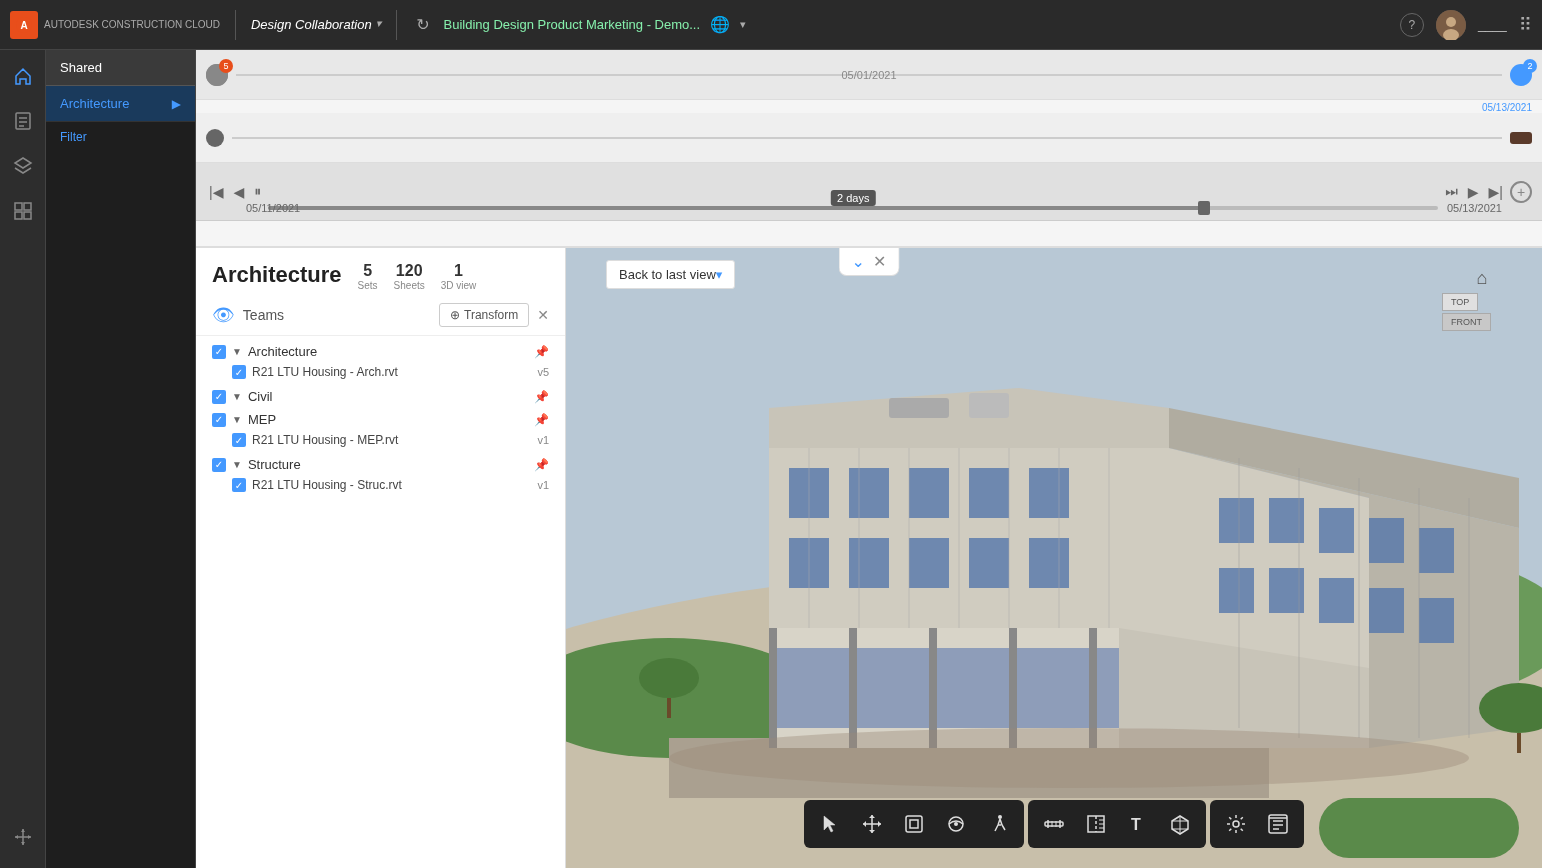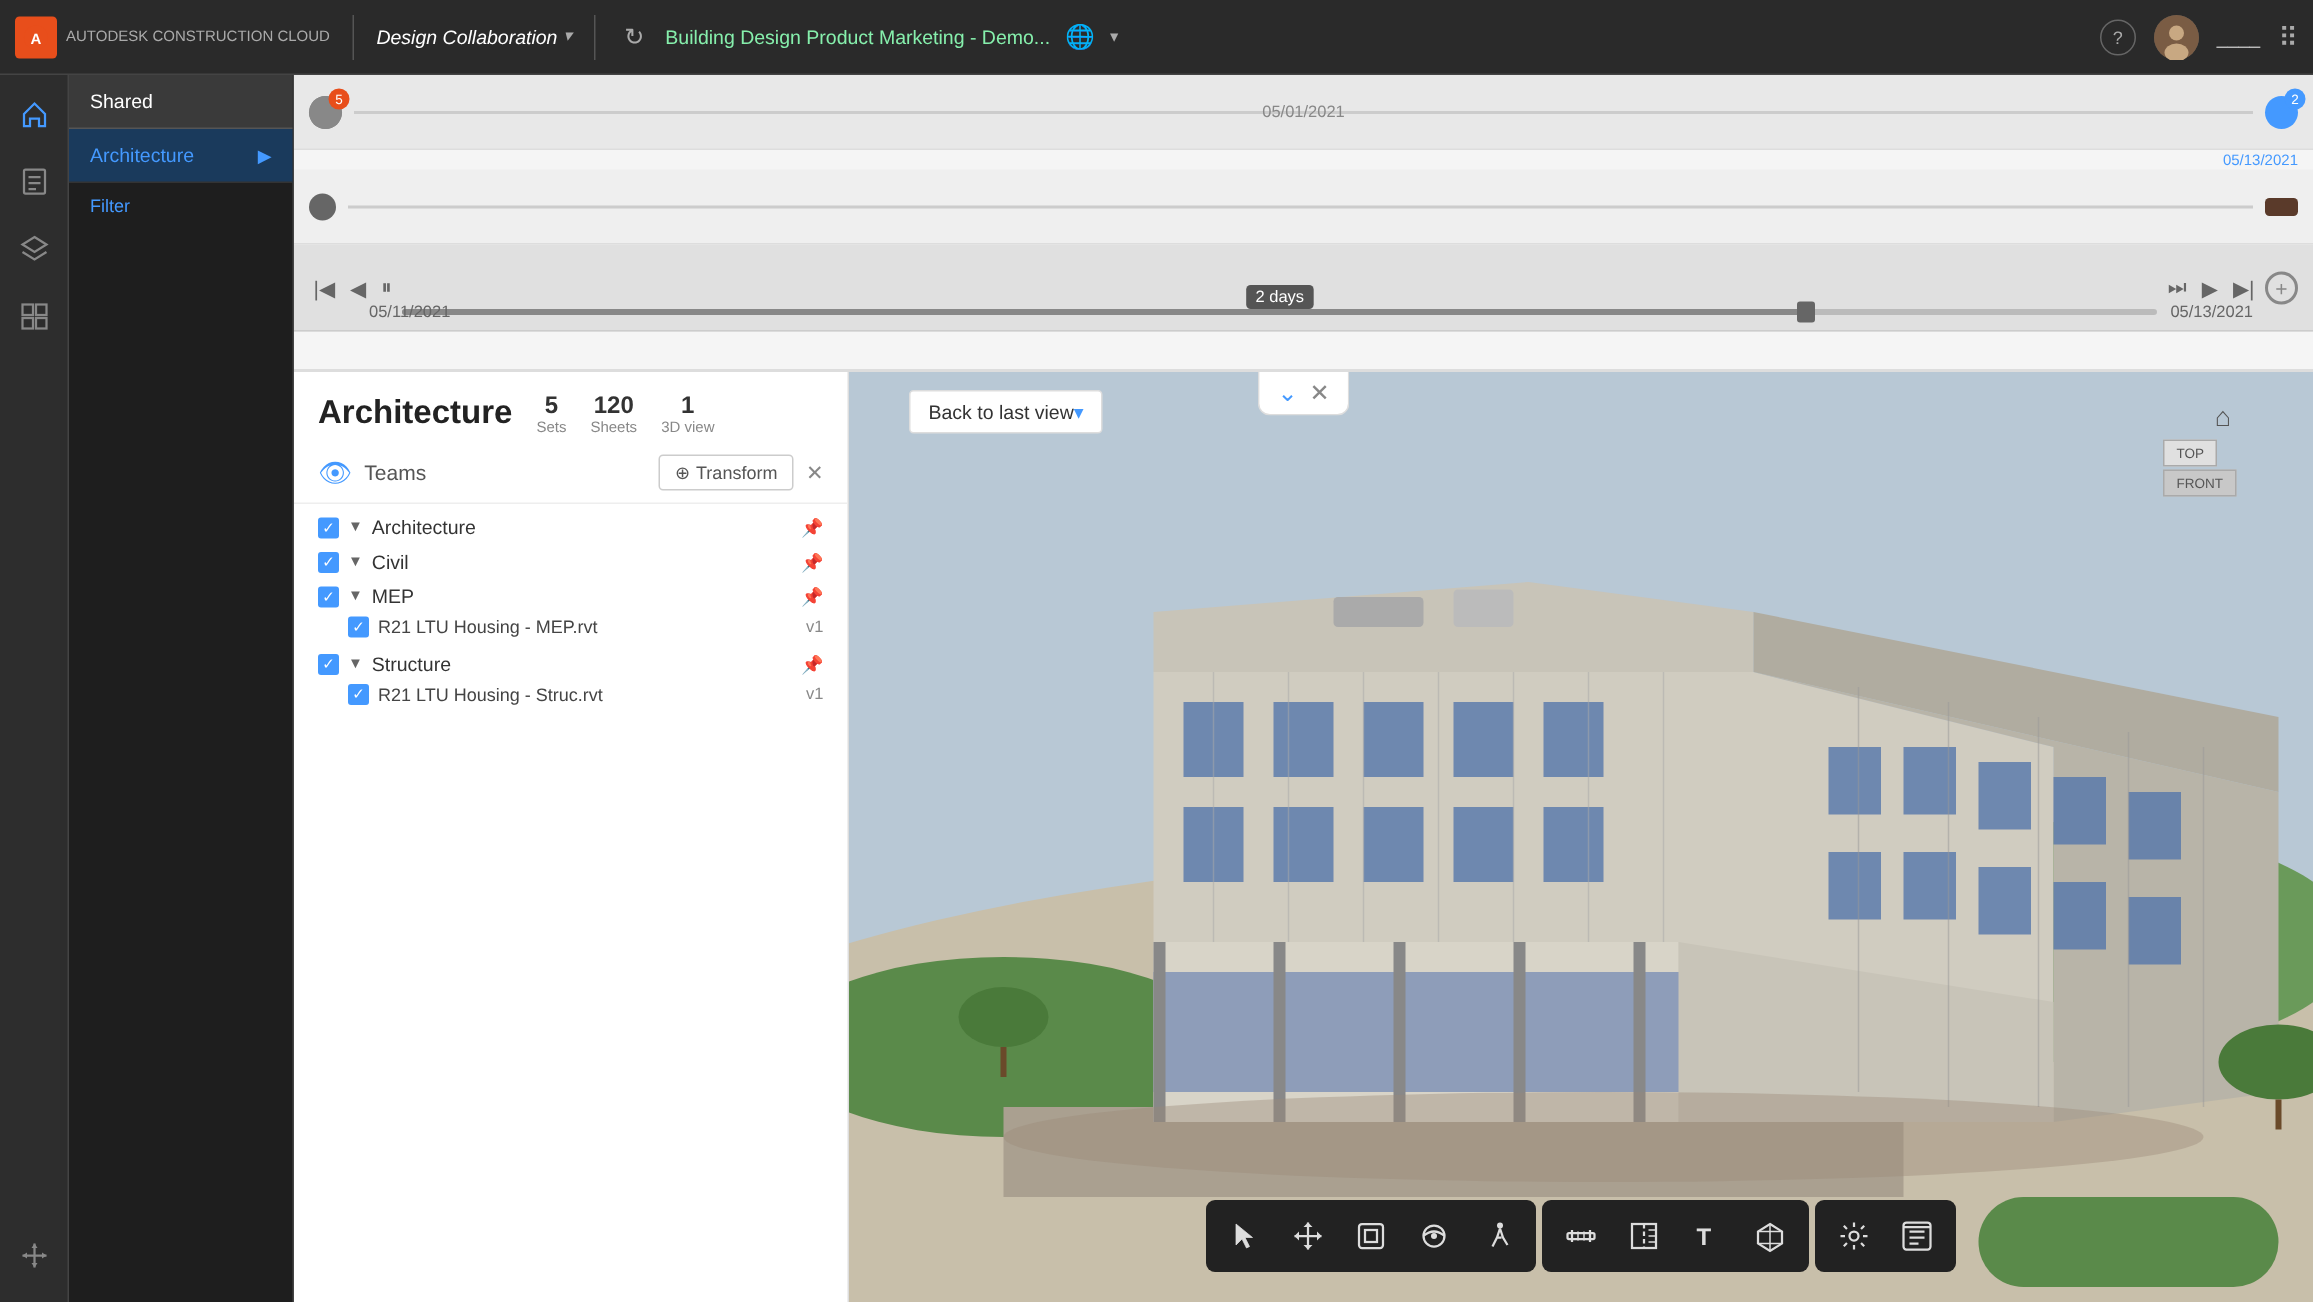--- a/index.html
+++ b/index.html
@@ -403,20 +403,25 @@
 
         <div id="model-tree">
 
           <div class="category">
             <div class="category-header">
               <div class="cat-checkbox"></div>
               <span class="cat-arrow">▼</span>
               <span class="cat-name">Architecture</span>
               <span class="cat-pin">📌</span>
             </div>
+            <div class="model-item">
+              <div class="item-checkbox"></div>
+              <span class="item-name">R21 LTU Housing - Arch.rvt</span>
+              <span class="item-version">v5</span>
+            </div>
           </div>
 
           <div class="category">
             <div class="category-header">
               <div class="cat-checkbox"></div>
               <span class="cat-arrow">▼</span>
               <span class="cat-name">Civil</span>
               <span class="cat-pin">📌</span>
             </div>
           </div>

